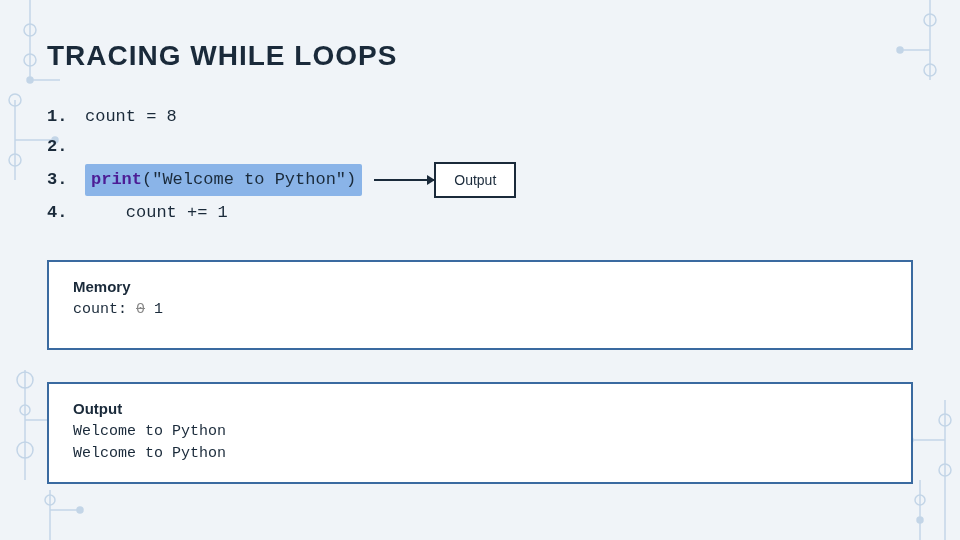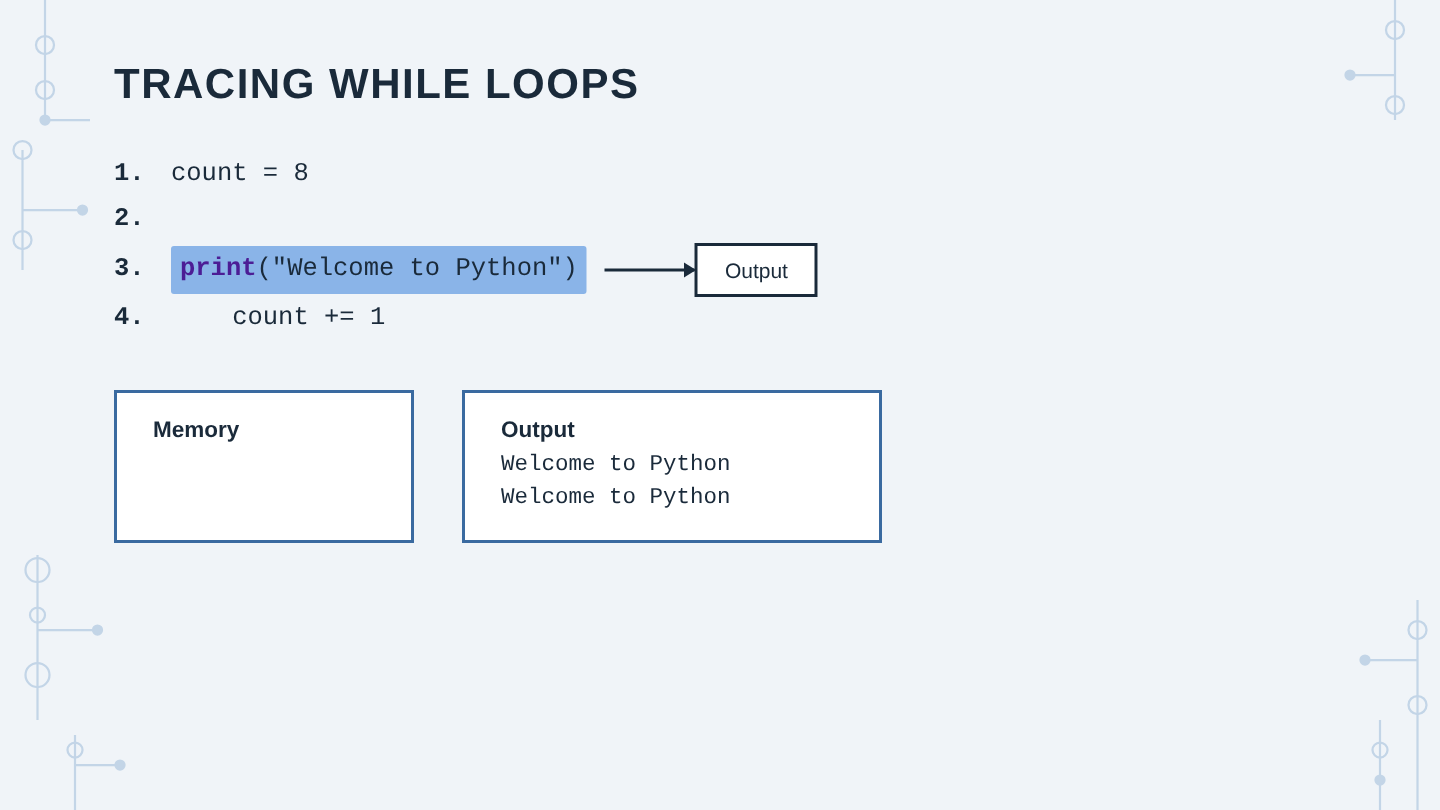--- a/index.html
+++ b/index.html
@@ -9,21 +9,21 @@
       height: 540px;
       background: #f0f4f8;
       font-family: 'Segoe UI', Arial, sans-serif;
       overflow: hidden;
       position: relative;
     }
 
     .main-content {
       position: relative;
       z-index: 1;
-      padding: 40px 76px;
+      padding: 40px 47px;
     }
 
     .page-title {
       font-size: 28px;
       font-weight: 700;
       color: #1a2a3a;
       letter-spacing: 1px;
       margin-bottom: 30px;
       text-transform: uppercase;
     }
@@ -97,20 +97,21 @@
       color: #1a2a3a;
       background: white;
       margin-left: 0;
     }
 
     
     .boxes-row {
       display: flex;
       gap: 32px;
       margin-top: 10px;
+      flex-direction: column;
     }
 
     .info-box {
       border: 2px solid #3a6aa0;
       background: white;
       padding: 16px 24px;
       min-width: 200px;
       min-height: 90px;
     }
 
@@ -221,20 +222,25 @@
       <span class="line-number">4.</span>
       <span class="code-text">    count += 1</span>
     </div>
 
   </div>
 
   <div class="boxes-row">
 
     <div class="info-box">
       <div class="info-box-title">Memory</div>
+      <div class="info-box-content">
+        <span>count: </span>
+        <span class="strikethrough">0</span>
+        <span> 1</span>
+      </div>
     </div>
 
     <div class="info-box" style="min-width:280px;">
       <div class="info-box-title">Output</div>
       <div class="info-box-content">
         <div>Welcome to Python</div>
         <div>Welcome to Python</div>
       </div>
     </div>
 

